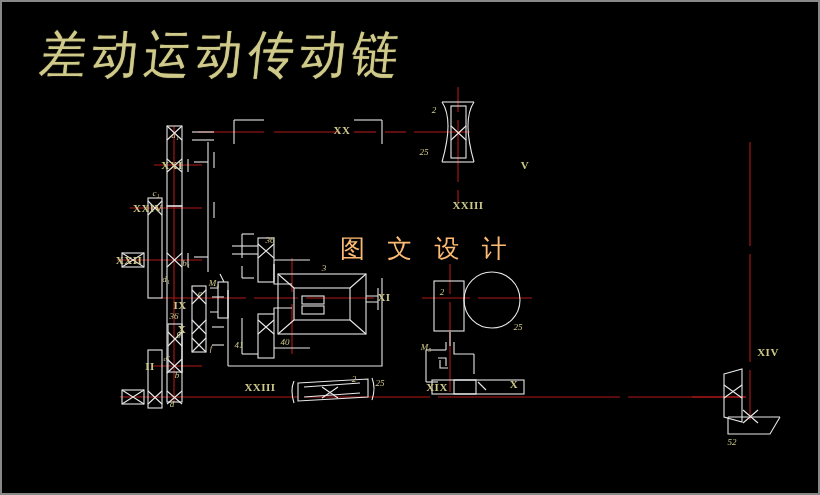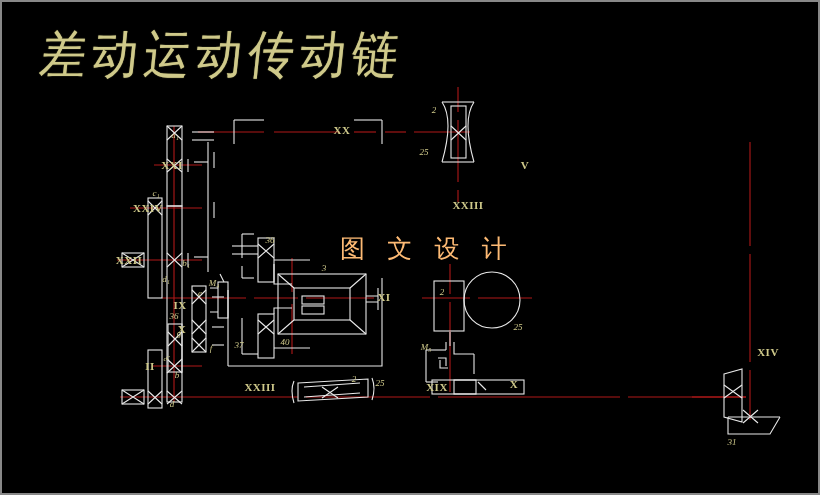--- a/index.html
+++ b/index.html
@@ -268,26 +268,26 @@
       <div style="position: absolute; left: 198px; top: 291px; color: rgb(207, 201, 138); white-space: nowrap; user-select: none; font-family: &quot;Liberation Serif&quot;, serif; transform: translate(-50%, -50%); font-size: 9px; font-style: italic;">e</div>
       <div style="position: absolute; left: 209px; top: 346px; color: rgb(207, 201, 138); white-space: nowrap; user-select: none; font-family: &quot;Liberation Serif&quot;, serif; transform: translate(-50%, -50%); font-size: 9px; font-style: italic;">f</div>
       <div style="position: absolute; left: 177px; top: 331px; color: rgb(207, 201, 138); white-space: nowrap; user-select: none; font-family: &quot;Liberation Serif&quot;, serif; transform: translate(-50%, -50%); font-size: 9px; font-style: italic;">g</div>
       <div style="position: absolute; left: 175px; top: 373px; color: rgb(207, 201, 138); white-space: nowrap; user-select: none; font-family: &quot;Liberation Serif&quot;, serif; transform: translate(-50%, -50%); font-size: 9px; font-style: italic;">b</div>
       <div style="position: absolute; left: 166px; top: 355px; color: rgb(207, 201, 138); white-space: nowrap; user-select: none; font-family: &quot;Liberation Serif&quot;, serif; transform: translate(-50%, -50%); font-size: 9px; font-style: italic;">c</div>
       <div style="position: absolute; left: 170px; top: 402px; color: rgb(207, 201, 138); white-space: nowrap; user-select: none; font-family: &quot;Liberation Serif&quot;, serif; transform: translate(-50%, -50%); font-size: 9px; font-style: italic;">d</div>
       <div style="position: absolute; left: 212px; top: 281px; color: rgb(207, 201, 138); white-space: nowrap; user-select: none; font-family: &quot;Liberation Serif&quot;, serif; transform: translate(-50%, -50%); font-size: 9px; font-style: italic;">M₄</div>
       <div style="position: absolute; left: 424px; top: 345px; color: rgb(207, 201, 138); white-space: nowrap; user-select: none; font-family: &quot;Liberation Serif&quot;, serif; transform: translate(-50%, -50%); font-size: 9px; font-style: italic;">M₅</div>
       <div style="position: absolute; left: 268px; top: 238px; color: rgb(207, 201, 138); white-space: nowrap; user-select: none; font-family: &quot;Liberation Serif&quot;, serif; transform: translate(-50%, -50%); font-size: 9px; font-style: italic;">36</div>
       <div style="position: absolute; left: 172px; top: 314px; color: rgb(207, 201, 138); white-space: nowrap; user-select: none; font-family: &quot;Liberation Serif&quot;, serif; transform: translate(-50%, -50%); font-size: 9px; font-style: italic;">36</div>
-      <div style="position: absolute; left: 237px; top: 343px; color: rgb(207, 201, 138); white-space: nowrap; user-select: none; font-family: &quot;Liberation Serif&quot;, serif; transform: translate(-50%, -50%); font-size: 9px; font-style: italic;">37</div>
+      <div style="position: absolute; left: 237px; top: 343px; color: rgb(207, 201, 138); white-space: nowrap; user-select: none; font-family: &quot;Liberation Serif&quot;, serif; transform: translate(-50%, -50%); font-size: 9px; font-style: italic;">41</div>
       <div style="position: absolute; left: 283px; top: 340px; color: rgb(207, 201, 138); white-space: nowrap; user-select: none; font-family: &quot;Liberation Serif&quot;, serif; transform: translate(-50%, -50%); font-size: 9px; font-style: italic;">40</div>
       <div style="position: absolute; left: 322px; top: 266px; color: rgb(207, 201, 138); white-space: nowrap; user-select: none; font-family: &quot;Liberation Serif&quot;, serif; transform: translate(-50%, -50%); font-size: 9px; font-style: italic;">3</div>
       <div style="position: absolute; left: 432px; top: 108px; color: rgb(207, 201, 138); white-space: nowrap; user-select: none; font-family: &quot;Liberation Serif&quot;, serif; transform: translate(-50%, -50%); font-size: 9px; font-style: italic;">2</div>
       <div style="position: absolute; left: 422px; top: 150px; color: rgb(207, 201, 138); white-space: nowrap; user-select: none; font-family: &quot;Liberation Serif&quot;, serif; transform: translate(-50%, -50%); font-size: 9px; font-style: italic;">25</div>
       <div style="position: absolute; left: 440px; top: 290px; color: rgb(207, 201, 138); white-space: nowrap; user-select: none; font-family: &quot;Liberation Serif&quot;, serif; transform: translate(-50%, -50%); font-size: 9px; font-style: italic;">2</div>
       <div style="position: absolute; left: 516px; top: 325px; color: rgb(207, 201, 138); white-space: nowrap; user-select: none; font-family: &quot;Liberation Serif&quot;, serif; transform: translate(-50%, -50%); font-size: 9px; font-style: italic;">25</div>
       <div style="position: absolute; left: 352px; top: 377px; color: rgb(207, 201, 138); white-space: nowrap; user-select: none; font-family: &quot;Liberation Serif&quot;, serif; transform: translate(-50%, -50%); font-size: 9px; font-style: italic;">2</div>
       <div style="position: absolute; left: 378px; top: 381px; color: rgb(207, 201, 138); white-space: nowrap; user-select: none; font-family: &quot;Liberation Serif&quot;, serif; transform: translate(-50%, -50%); font-size: 9px; font-style: italic;">25</div>
-      <div style="position: absolute; left: 730px; top: 440px; color: rgb(207, 201, 138); white-space: nowrap; user-select: none; font-family: &quot;Liberation Serif&quot;, serif; transform: translate(-50%, -50%); font-size: 9px; font-style: italic;">31</div>
+      <div style="position: absolute; left: 730px; top: 440px; color: rgb(207, 201, 138); white-space: nowrap; user-select: none; font-family: &quot;Liberation Serif&quot;, serif; transform: translate(-50%, -50%); font-size: 9px; font-style: italic;">52</div>
       <div style="position: absolute; left: 163px; top: 357px; color: rgb(207, 201, 138); white-space: nowrap; user-select: none; font-family: &quot;Liberation Serif&quot;, serif; transform: translate(-50%, -50%); font-size: 7px; font-style: italic;">c</div>
     </div>
 
 </div>
 
 </body></html>

